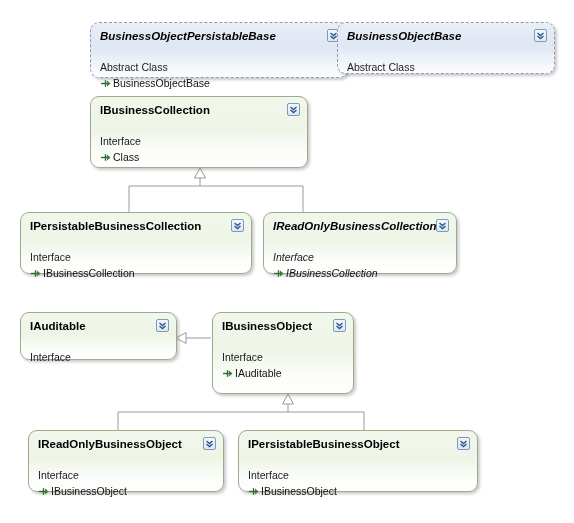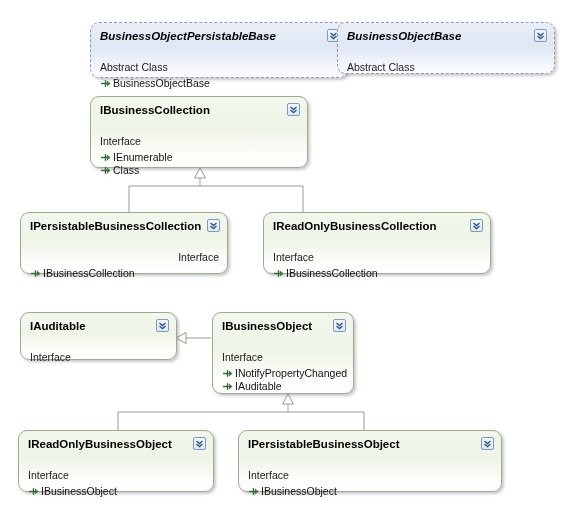--- a/index.html
+++ b/index.html
@@ -176,42 +176,32 @@
     <div class="node-stereotype">Interface</div>
     <div class="member-list">
       <div class="member">
         <span class="member-icon">
           <svg width="11" height="11" viewBox="0 0 11 11">
             <path d="M1,5.5 L8,5.5" stroke="#2f6b2f" stroke-width="1.4"></path>
             <path d="M5.5,2.2 L5.5,8.8" stroke="#2f6b2f" stroke-width="1.4"></path>
             <path d="M7,2.5 L10.5,5.5 L7,8.5 Z" fill="#3d7a3d"></path>
           </svg>
         </span>
-        <span>IEnumerable</span>
-      </div>
-      <div class="member">
-        <span class="member-icon">
-          <svg width="11" height="11" viewBox="0 0 11 11">
-            <path d="M1,5.5 L8,5.5" stroke="#2f6b2f" stroke-width="1.4"></path>
-            <path d="M5.5,2.2 L5.5,8.8" stroke="#2f6b2f" stroke-width="1.4"></path>
-            <path d="M7,2.5 L10.5,5.5 L7,8.5 Z" fill="#3d7a3d"></path>
-          </svg>
-        </span>
         <span>Class</span>
       </div>
     </div>
     <div class="expander">
       <svg width="9" height="9" viewBox="0 0 9 9">
         <path d="M1.5,2 L4.5,4.6 L7.5,2" fill="none" stroke="#29538f" stroke-width="1.3"></path>
         <path d="M1.5,5 L4.5,7.6 L7.5,5" fill="none" stroke="#29538f" stroke-width="1.3"></path>
       </svg>
     </div>
   </div>
 
-  <div class="node iface" style="left:20px; top:212px; width:208px; height:62px;text-align:right;">
+  <div class="node iface" style="left:20px; top:212px; width:232px; height:62px;">
     <div class="node-title">IPersistableBusinessCollection</div>
     <div class="node-stereotype">Interface</div>
     <div class="member-list">
       <div class="member">
         <span class="member-icon">
           <svg width="11" height="11" viewBox="0 0 11 11">
             <path d="M1,5.5 L8,5.5" stroke="#2f6b2f" stroke-width="1.4"></path>
             <path d="M5.5,2.2 L5.5,8.8" stroke="#2f6b2f" stroke-width="1.4"></path>
             <path d="M7,2.5 L10.5,5.5 L7,8.5 Z" fill="#3d7a3d"></path>
           </svg>
@@ -220,21 +210,21 @@
       </div>
     </div>
     <div class="expander">
       <svg width="9" height="9" viewBox="0 0 9 9">
         <path d="M1.5,2 L4.5,4.6 L7.5,2" fill="none" stroke="#29538f" stroke-width="1.3"></path>
         <path d="M1.5,5 L4.5,7.6 L7.5,5" fill="none" stroke="#29538f" stroke-width="1.3"></path>
       </svg>
     </div>
   </div>
 
-  <div class="node iface" style="left:263px; top:212px; width:228px; height:62px;">
+  <div class="node iface" style="left:263px; top:212px; width:194px; height:62px;font-style:italic;">
     <div class="node-title">IReadOnlyBusinessCollection</div>
     <div class="node-stereotype">Interface</div>
     <div class="member-list">
       <div class="member">
         <span class="member-icon">
           <svg width="11" height="11" viewBox="0 0 11 11">
             <path d="M1,5.5 L8,5.5" stroke="#2f6b2f" stroke-width="1.4"></path>
             <path d="M5.5,2.2 L5.5,8.8" stroke="#2f6b2f" stroke-width="1.4"></path>
             <path d="M7,2.5 L10.5,5.5 L7,8.5 Z" fill="#3d7a3d"></path>
           </svg>
@@ -266,42 +256,32 @@
     <div class="node-stereotype">Interface</div>
     <div class="member-list">
       <div class="member">
         <span class="member-icon">
           <svg width="11" height="11" viewBox="0 0 11 11">
             <path d="M1,5.5 L8,5.5" stroke="#2f6b2f" stroke-width="1.4"></path>
             <path d="M5.5,2.2 L5.5,8.8" stroke="#2f6b2f" stroke-width="1.4"></path>
             <path d="M7,2.5 L10.5,5.5 L7,8.5 Z" fill="#3d7a3d"></path>
           </svg>
         </span>
-        <span>INotifyPropertyChanged</span>
-      </div>
-      <div class="member">
-        <span class="member-icon">
-          <svg width="11" height="11" viewBox="0 0 11 11">
-            <path d="M1,5.5 L8,5.5" stroke="#2f6b2f" stroke-width="1.4"></path>
-            <path d="M5.5,2.2 L5.5,8.8" stroke="#2f6b2f" stroke-width="1.4"></path>
-            <path d="M7,2.5 L10.5,5.5 L7,8.5 Z" fill="#3d7a3d"></path>
-          </svg>
-        </span>
         <span>IAuditable</span>
       </div>
     </div>
     <div class="expander">
       <svg width="9" height="9" viewBox="0 0 9 9">
         <path d="M1.5,2 L4.5,4.6 L7.5,2" fill="none" stroke="#29538f" stroke-width="1.3"></path>
         <path d="M1.5,5 L4.5,7.6 L7.5,5" fill="none" stroke="#29538f" stroke-width="1.3"></path>
       </svg>
     </div>
   </div>
 
-  <div class="node iface" style="left:18px; top:430px; width:196px; height:62px;">
+  <div class="node iface" style="left:28px; top:430px; width:196px; height:62px;">
     <div class="node-title">IReadOnlyBusinessObject</div>
     <div class="node-stereotype">Interface</div>
     <div class="member-list">
       <div class="member">
         <span class="member-icon">
           <svg width="11" height="11" viewBox="0 0 11 11">
             <path d="M1,5.5 L8,5.5" stroke="#2f6b2f" stroke-width="1.4"></path>
             <path d="M5.5,2.2 L5.5,8.8" stroke="#2f6b2f" stroke-width="1.4"></path>
             <path d="M7,2.5 L10.5,5.5 L7,8.5 Z" fill="#3d7a3d"></path>
           </svg>
@@ -310,21 +290,21 @@
       </div>
     </div>
     <div class="expander">
       <svg width="9" height="9" viewBox="0 0 9 9">
         <path d="M1.5,2 L4.5,4.6 L7.5,2" fill="none" stroke="#29538f" stroke-width="1.3"></path>
         <path d="M1.5,5 L4.5,7.6 L7.5,5" fill="none" stroke="#29538f" stroke-width="1.3"></path>
       </svg>
     </div>
   </div>
 
-  <div class="node iface" style="left:238px; top:430px; width:264px; height:62px;">
+  <div class="node iface" style="left:238px; top:430px; width:240px; height:62px;">
     <div class="node-title">IPersistableBusinessObject</div>
     <div class="node-stereotype">Interface</div>
     <div class="member-list">
       <div class="member">
         <span class="member-icon">
           <svg width="11" height="11" viewBox="0 0 11 11">
             <path d="M1,5.5 L8,5.5" stroke="#2f6b2f" stroke-width="1.4"></path>
             <path d="M5.5,2.2 L5.5,8.8" stroke="#2f6b2f" stroke-width="1.4"></path>
             <path d="M7,2.5 L10.5,5.5 L7,8.5 Z" fill="#3d7a3d"></path>
           </svg>

